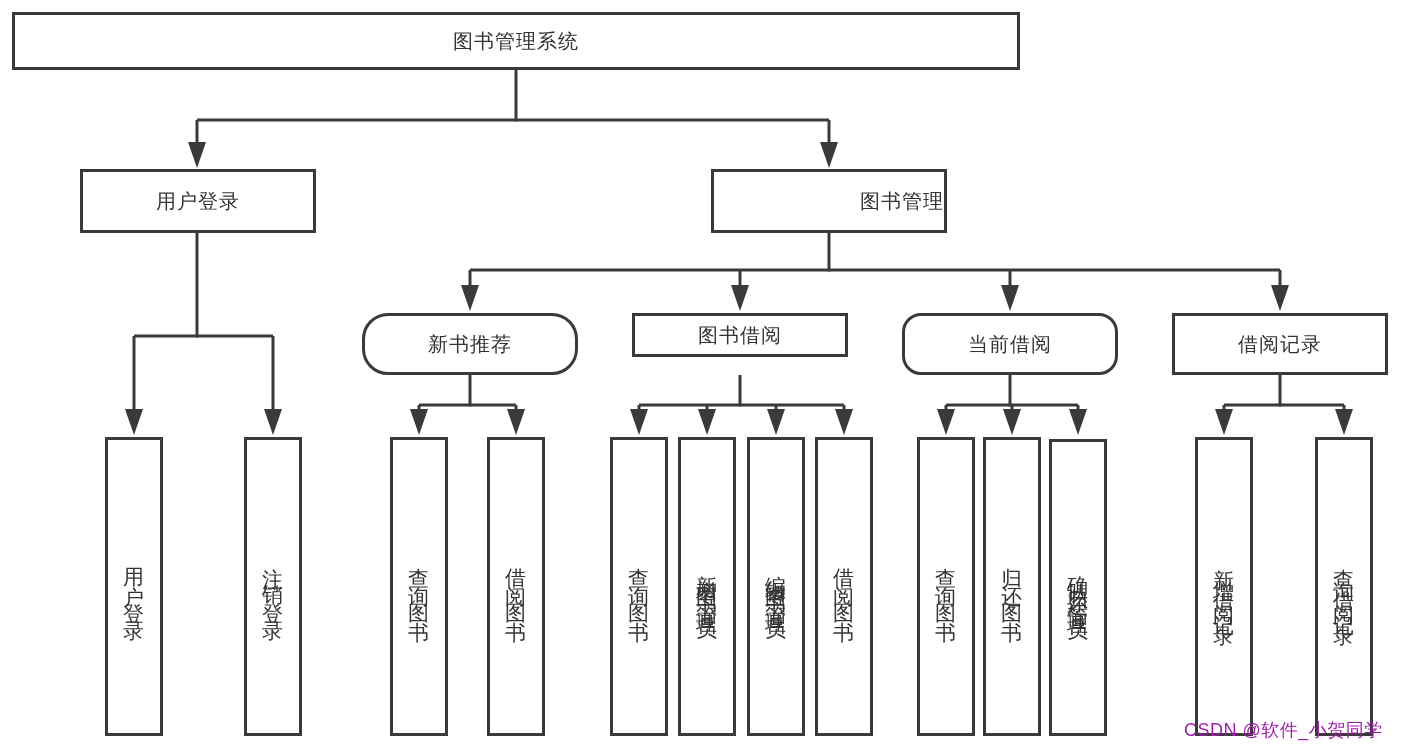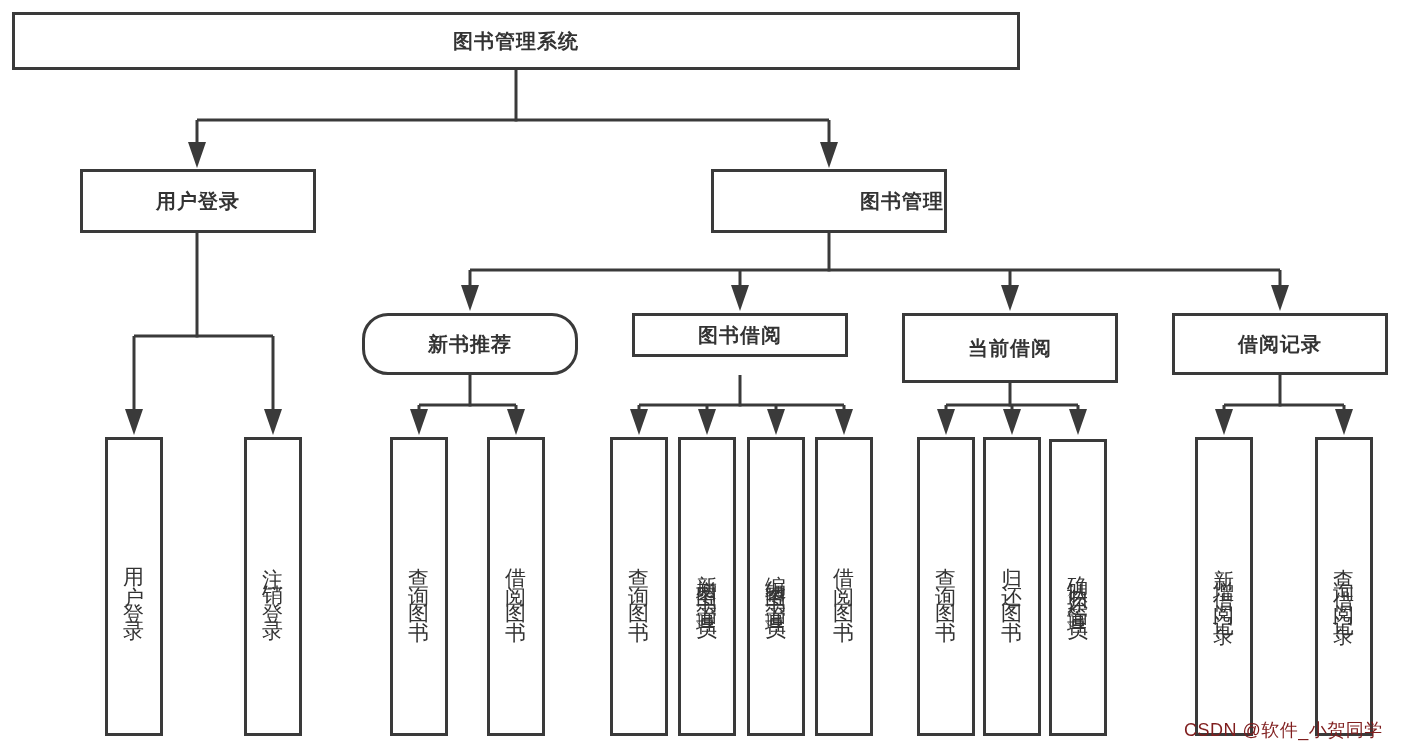--- a/index.html
+++ b/index.html
@@ -35,38 +35,38 @@
     box-sizing: border-box;
     border: 3px solid #3a3a3a;
     background: #ffffff;
     display: flex;
     align-items: center;
     justify-content: center;
   }
   .hbox {
     font-size: 20px;
     letter-spacing: 1px;
-    font-weight: 700;
+    font-weight: 400;
   }
   .leaf span {
     writing-mode: vertical-rl;
     text-orientation: mixed;
     font-size: 21px;
     line-height: 1;
     white-space: nowrap;
   }
   .v4 { letter-spacing: 0.85em; }
   .v6 { letter-spacing: 0.55em; }
   .v9 { letter-spacing: 0.30em; }
   .watermark {
     position: absolute;
     left: 1184px;
     top: 718px;
     font-size: 18px;
-    color: #7f1d1d;
+    color: #a21caf;
     letter-spacing: 0.5px;
     white-space: nowrap;
   }
 </style>
 </head>
 <body>
 
 <div class="stage">
 
   <svg class="connectors" viewBox="0 0 1405 747" xmlns="http://www.w3.org/2000/svg">
@@ -141,21 +141,21 @@
   <div class="box hbox" style="left:711px; top:169px; width:236px; height:64px;justify-content:flex-end;">
     <span>图书管理</span>
   </div>
 
   <div class="box hbox" style="left:362px; top:313px; width:216px; height:62px;border-radius:26px;">
     <span>新书推荐</span>
   </div>
   <div class="box hbox" style="left:632px; top:313px; width:216px; height:44px;">
     <span>图书借阅</span>
   </div>
-  <div class="box hbox" style="left:902px; top:313px; width:216px; height:70px;">
+  <div class="box hbox" style="left:902px; top:313px; width:216px; height:62px;border-radius:19px;">
     <span>当前借阅</span>
   </div>
   <div class="box hbox" style="left:1172px; top:313px; width:216px; height:62px;">
     <span>借阅记录</span>
   </div>
 
   <div class="box leaf" style="left:105px; top:437px; width:58px; height:299px;">
     <span class="v4">用户登录</span>
   </div>
   <div class="box leaf" style="left:244px; top:437px; width:58px; height:299px;">

